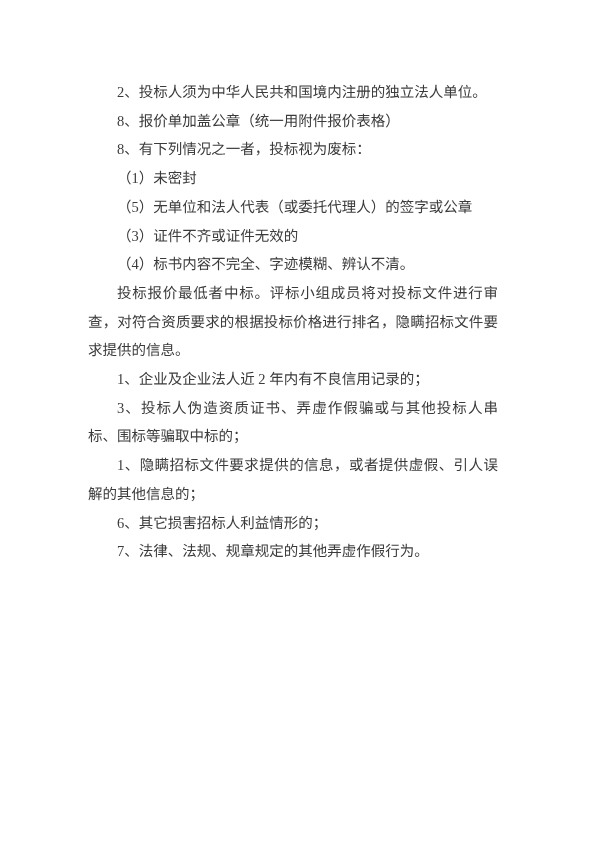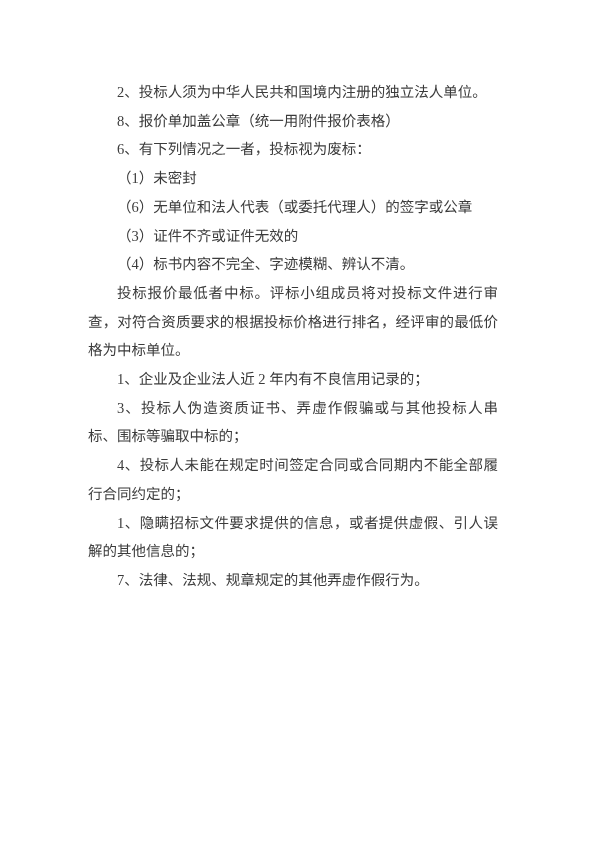--- a/index.html
+++ b/index.html
@@ -43,25 +43,25 @@
     text-indent: 0;
   }
 </style>
 </head>
 <body>
 
 <div class="page">
   <div class="doc-body">
     <p class="blk-item">2、投标人须为中华人民共和国境内注册的独立法人单位。</p>
     <p class="blk-item">8、报价单加盖公章（统一用附件报价表格）</p>
-    <p class="blk-item">6、有下列情况之一者，投标视为废标：</p>
+    <p class="blk-item">8、有下列情况之一者，投标视为废标：</p>
     <p class="blk-item">（1）未密封</p>
-    <p class="blk-item">（6）无单位和法人代表（或委托代理人）的签字或公章</p>
+    <p class="blk-item">（5）无单位和法人代表（或委托代理人）的签字或公章</p>
     <p class="blk-item">（3）证件不齐或证件无效的</p>
     <p class="blk-item">（4）标书内容不完全、字迹模糊、辨认不清。</p>
-    <p class="blk-paragraph">投标报价最低者中标。评标小组成员将对投标文件进行审查，对符合资质要求的根据投标价格进行排名，经评审的最低价格为中标单位。</p>
+    <p class="blk-paragraph">投标报价最低者中标。评标小组成员将对投标文件进行审查，对符合资质要求的根据投标价格进行排名，隐瞒招标文件要求提供的信息。</p>
     <p class="blk-item">1、企业及企业法人近 2 年内有不良信用记录的；</p>
     <p class="blk-item">3、投标人伪造资质证书、弄虚作假骗或与其他投标人串标、围标等骗取中标的；</p>
-    <p class="blk-item">4、投标人未能在规定时间签定合同或合同期内不能全部履行合同约定的；</p>
     <p class="blk-item">1、隐瞒招标文件要求提供的信息，或者提供虚假、引人误解的其他信息的；</p>
+    <p class="blk-item">6、其它损害招标人利益情形的；</p>
     <p class="blk-item">7、法律、法规、规章规定的其他弄虚作假行为。</p>
   </div>
 </div>
 
 </body></html>

